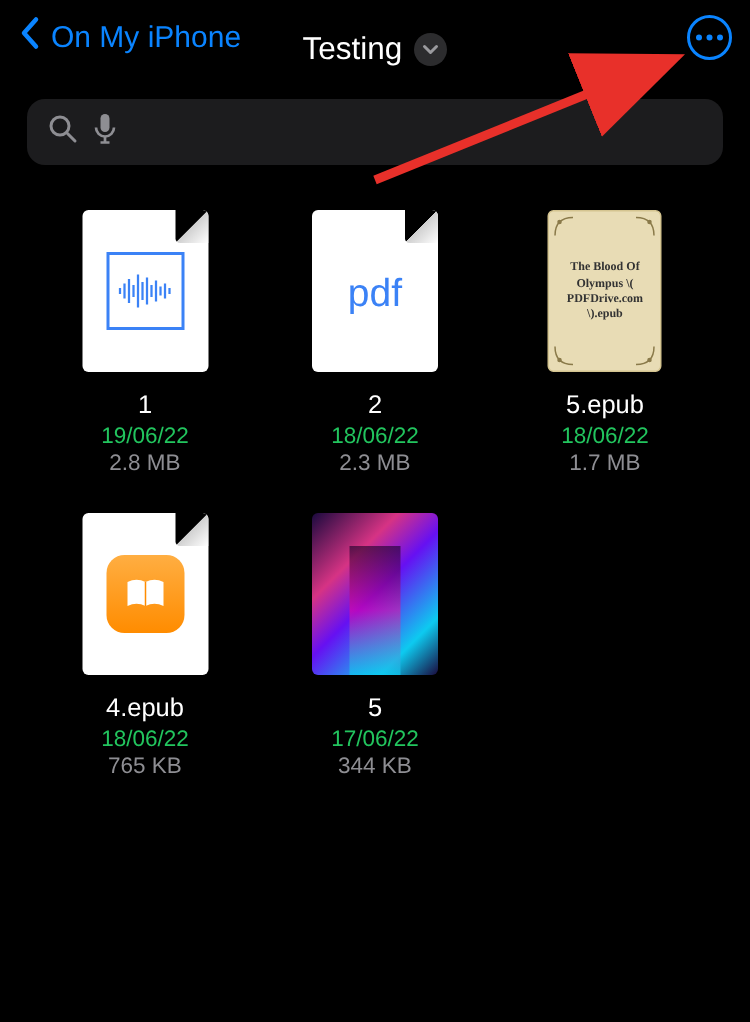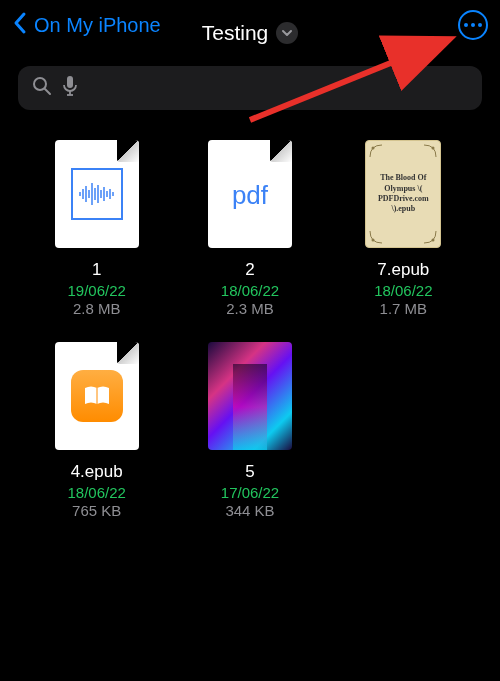--- a/index.html
+++ b/index.html
@@ -288,21 +288,21 @@
       <div class="epub-corner c-bl"><svg viewBox="0 0 14 14">
             <path d="M1 13 Q1 1 13 1" stroke="#8a7a4a" fill="none" stroke-width="1"></path>
             <circle cx="4" cy="4" r="1.5" fill="#8a7a4a"></circle>
           </svg></div>
       <div class="epub-corner c-br"><svg viewBox="0 0 14 14">
             <path d="M1 13 Q1 1 13 1" stroke="#8a7a4a" fill="none" stroke-width="1"></path>
             <circle cx="4" cy="4" r="1.5" fill="#8a7a4a"></circle>
           </svg></div>
       <div style="font-weight:bold;">The Blood Of Olympus \( PDFDrive.com \).epub</div>
     </div>
-    <div class="fname">7.epub</div>
+    <div class="fname">5.epub</div>
     <div class="fdate">18/06/22</div>
     <div class="fsize">1.7 MB</div>
   </div>
 
   <div class="file">
     <div class="thumb">
       <div class="dogear"></div>
       <div class="ibooks-icon">
         <svg width="32" height="32" viewBox="0 0 32 32">
             <path d="M4 8 Q10 5 16 8 Q22 5 28 8 L28 24 Q22 21 16 24 Q10 21 4 24 Z" fill="#fff"></path>

